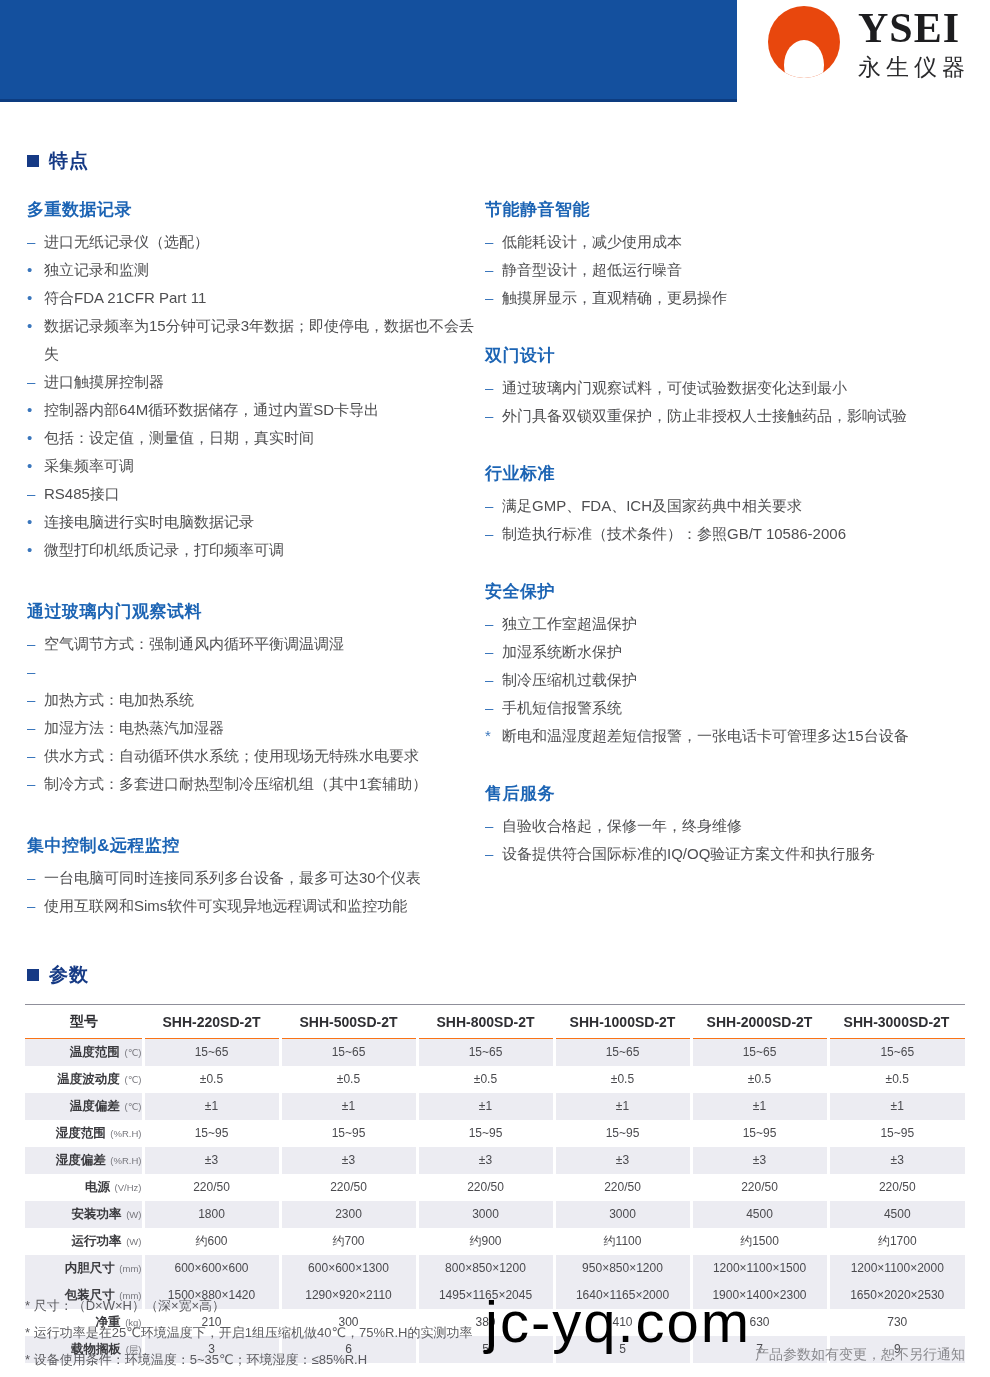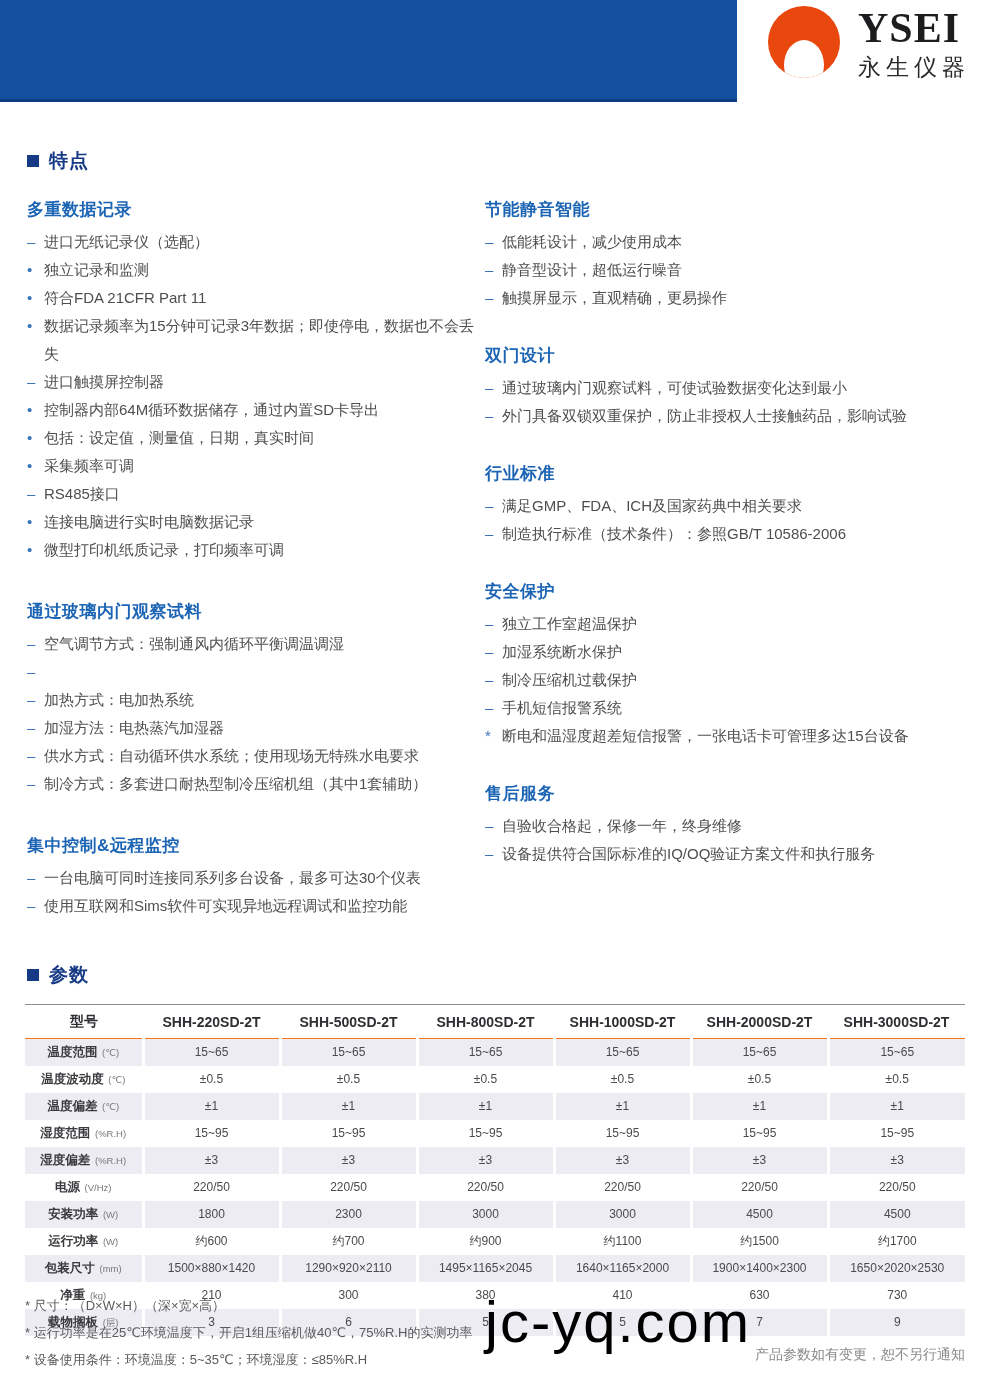--- a/index.html
+++ b/index.html
@@ -39,21 +39,21 @@
   
   #params-title { margin-top:6px; }
   .table-wrap { margin:16px 25px 0 25px; }
   table { width:940px; border-collapse:collapse; table-layout:fixed; }
   thead tr { border-top:1px solid #8F8F9A; border-bottom:1px solid #f97316; }
   th { height:34px; font-size:14px; font-weight:bold; color:#2F2F33; text-align:center; vertical-align:middle; }
   th.lbl { text-align:center; width:118px; }
   td { height:27px; font-size:12px; color:#4A4A4E; text-align:center; vertical-align:middle;
     border-left:3px solid #ffffff; }
   td:first-child { border-left:none; }
-  td.lbl { text-align:center; font-size:12.5px; font-weight:bold; color:#3A3A3E; }
+  td.lbl { text-align:right; font-size:12.5px; font-weight:bold; color:#3A3A3E; }
   td.lbl .unit { font-size:9.5px; font-weight:normal; color:#77777D; margin-left:2px; }
   tr.shade td { background:#ECECF2; }
   
   .footnotes { position:absolute; left:25px; top:1292px; width:940px; }
   .fnote { font-size:13px; color:#5A5A5E; line-height:27px; }
   .change-note { position:absolute; right:0; top:54px; font-size:14px; color:#8A8A8E; }
   .watermark { position:absolute; left:485px; top:1288px; font-size:58px; color:#000000;
     letter-spacing:2px; z-index:5; font-family:"Liberation Sans","DejaVu Sans",sans-serif; }
 </style>
 </head>
@@ -324,20 +324,29 @@
         <tr>
           <td class="lbl">运行功率<span class="unit"> (W)</span></td>
           <td>约600</td>
           <td>约700</td>
           <td>约900</td>
           <td>约1100</td>
           <td>约1500</td>
           <td>约1700</td>
         </tr>
         <tr class="shade">
+          <td class="lbl">内胆尺寸<span class="unit"> (mm)</span></td>
+          <td>600×600×600</td>
+          <td>600×600×1300</td>
+          <td>800×850×1200</td>
+          <td>950×850×1200</td>
+          <td>1200×1100×1500</td>
+          <td>1200×1100×2000</td>
+        </tr>
+        <tr class="shade">
           <td class="lbl">包装尺寸<span class="unit"> (mm)</span></td>
           <td>1500×880×1420</td>
           <td>1290×920×2110</td>
           <td>1495×1165×2045</td>
           <td>1640×1165×2000</td>
           <td>1900×1400×2300</td>
           <td>1650×2020×2530</td>
         </tr>
         <tr>
           <td class="lbl">净重<span class="unit"> (kg)</span></td>

